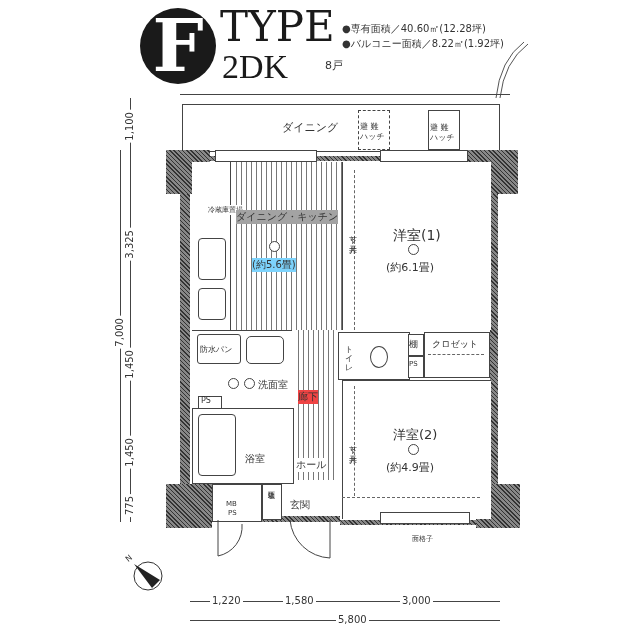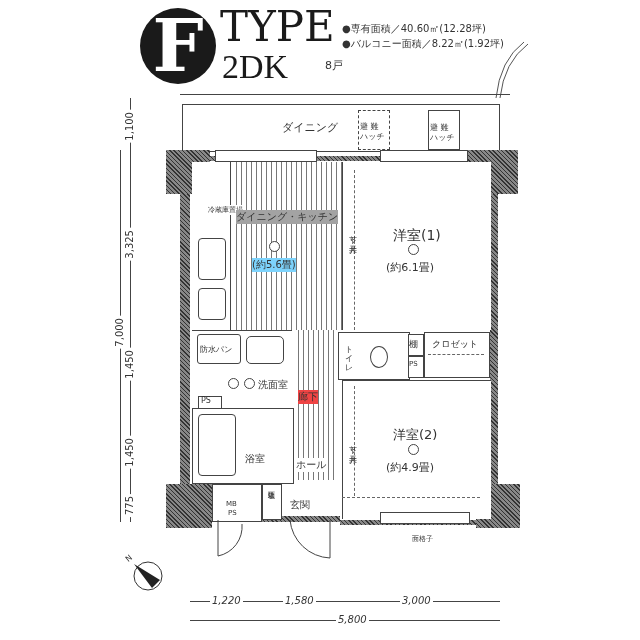--- a/index.html
+++ b/index.html
@@ -8,21 +8,21 @@
   .badge{left:140px;top:8px;width:76px;height:76px;border-radius:50%;background:#1a1a1a;}
   .badge span{position:absolute;left:0;top:-2px;width:76px;text-align:center;color:#fff;font-family:"DejaVu Serif",serif;font-weight:bold;font-size:72px;line-height:80px;}
   .type1{left:220px;top:4px;font-family:"DejaVu Serif",serif;font-size:42px;line-height:46px;color:#1a1a1a;}
   .type2{left:222px;top:44px;font-family:Liberation Serif, serif;font-size:34px;line-height:46px;color:#1a1a1a;}
   .spec{left:342px;font-size:10px;color:#333;white-space:nowrap;}
   .units{left:325px;top:58px;font-size:11px;color:#333;}
   .wall{background:#555;background-image:repeating-linear-gradient(45deg,#333 0 1px,#888 1px 3px);}
   .line{background:#444;}
   .floor{background:repeating-linear-gradient(90deg,#fff 0 4px,#777 4px 5px);}
   .lbl{font-size:10px;color:#333;white-space:nowrap;}
-  .dim{font-size:10px;color:#333;background:#fff;padding:0 2px;white-space:nowrap;font-style:italic;}
+  .dim{font-size:10px;color:#333;background:#fff;padding:0 2px;white-space:nowrap;}
   .vdim{writing-mode:vertical-rl;transform:rotate(180deg);font-size:10px;color:#333;background:#fff;padding:2px 0;white-space:nowrap;}
   .circ{border:1px solid #444;border-radius:50%;background:#fff;}
   .dash{border-top:1px dashed #666;}
   .vdash{border-left:1px dashed #666;}
   .box{border:1px solid #444;background:#fff;}
 </style>
 </head>
 <body>
 
 <div class="abs badge">

